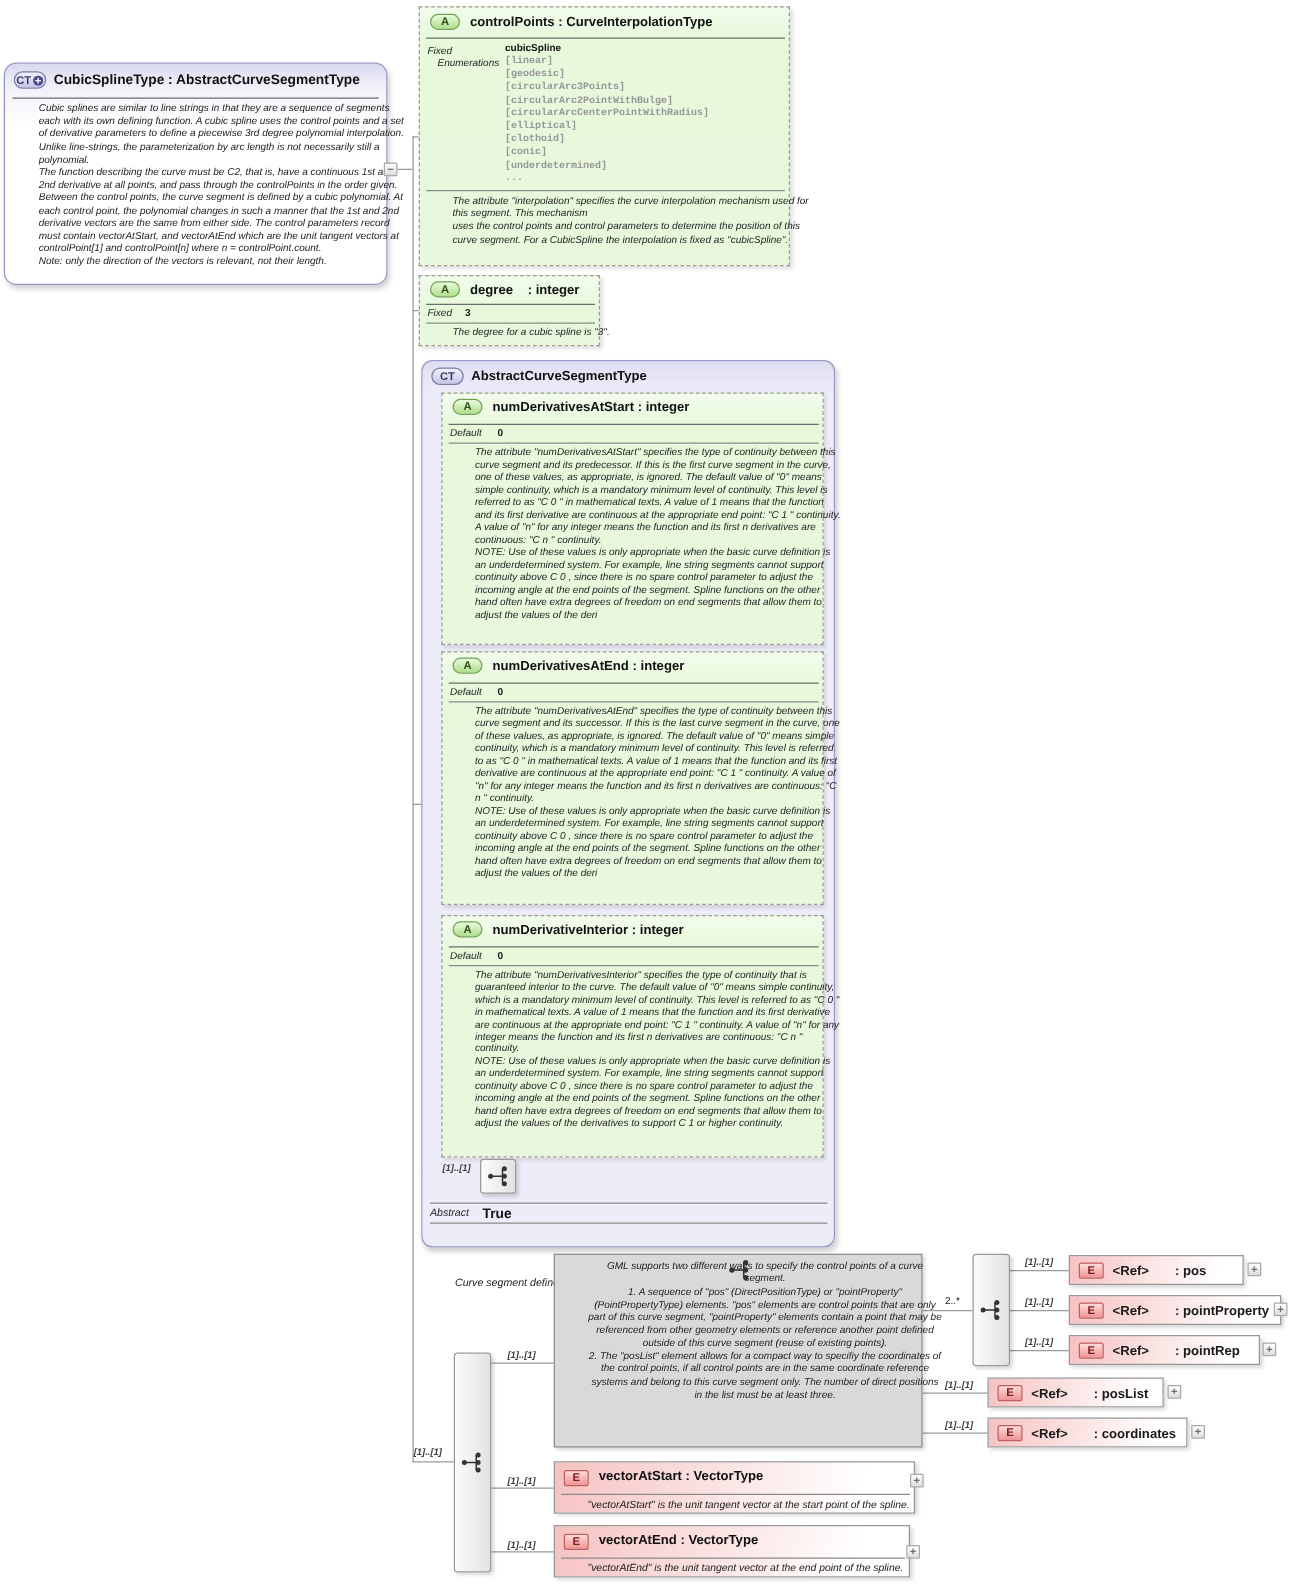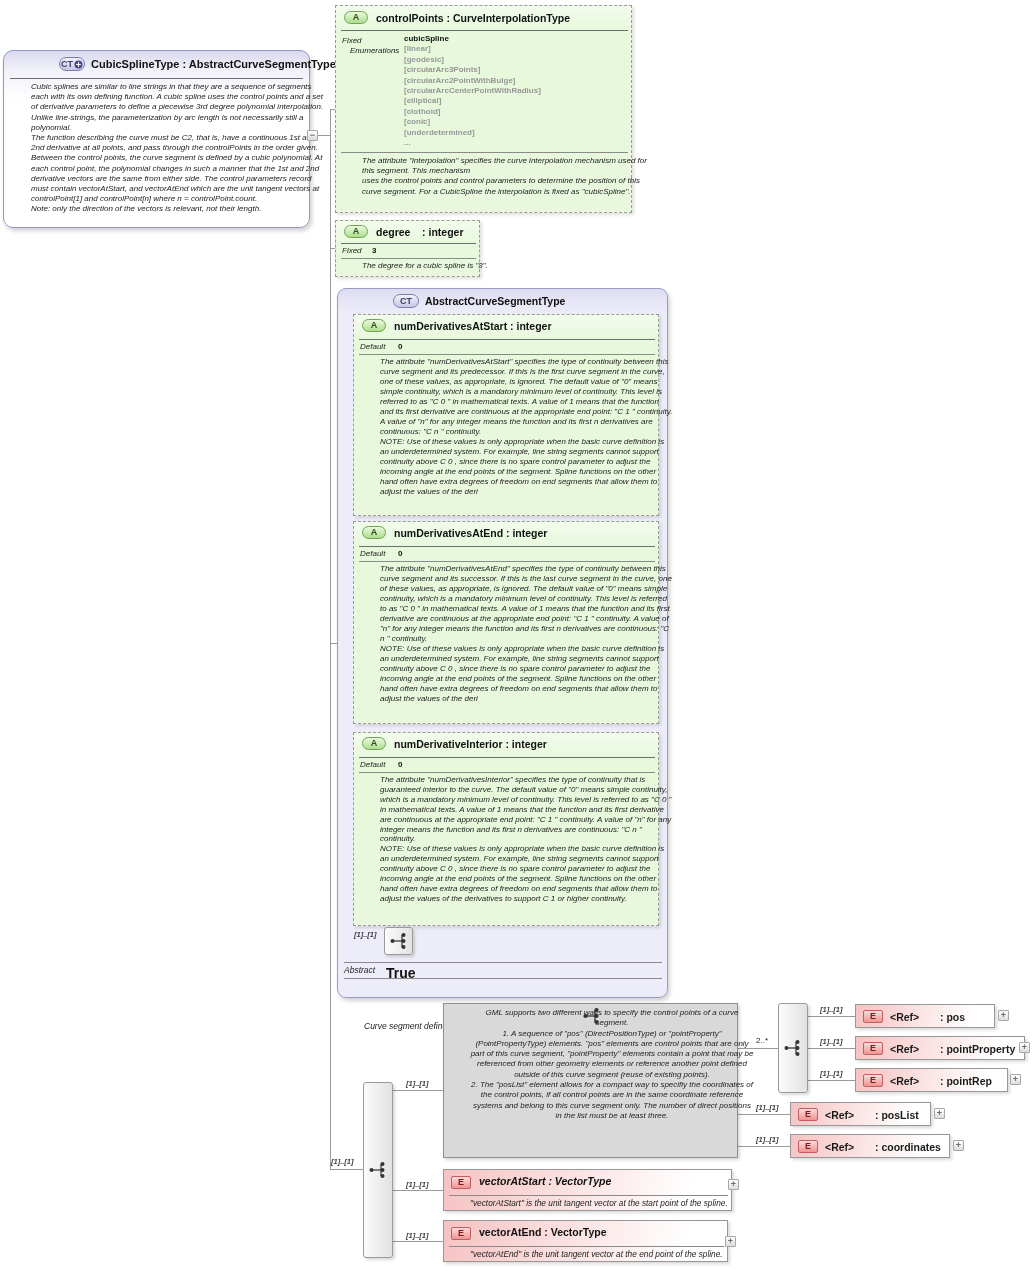--- a/index.html
+++ b/index.html
@@ -35,41 +35,41 @@
 
   
   .conn-box { position:absolute; border:1px solid #9a9a9a; border-radius:3px;
               background:linear-gradient(90deg,#fbfbfb,#e2e2e2);
               box-shadow:2px 2px 3px rgba(0,0,0,0.15);
               display:flex; align-items:center; justify-content:center; }
 
   .pill { display:inline-flex; align-items:center; justify-content:center;
           font-weight:bold; font-size:9px; line-height:1; }
   .pill-ct { width:26px; height:14px; border-radius:7px; border:1px solid #7d7daa;
-             background:linear-gradient(180deg,#f2f2fb,#c6c6e6); color:#3c3c66; gap:1px;margin-left:48px; }
+             background:linear-gradient(180deg,#f2f2fb,#c6c6e6); color:#3c3c66; gap:1px; }
   .pill-a  { width:24px; height:13px; border-radius:7px; border:1px solid #6fa253;
              background:linear-gradient(180deg,#eafadc,#aede8d); color:#2f4f1f; }
   .pill-e  { width:20px; height:13px; border-radius:2px; border:1px solid #bf5f5f;
              background:linear-gradient(180deg,#ffdada,#ef9494); color:#7d1a1a; }
 
   .hdr { position:absolute; display:flex; align-items:center; }
   .title { font-weight:bold; font-size:11px; color:#111; white-space:pre; }
   .title-sm { font-weight:bold; font-size:10.5px; color:#111; white-space:pre; }
 
   .rule { position:absolute; height:1px; background:#6d6d6d; }
   .rule-lt { position:absolute; height:1px; background:#8a8a8a; }
 
   .desc { position:absolute; font-style:italic; font-size:8px; line-height:10.2px;
           color:#222; white-space:pre-wrap; overflow:hidden;margin-left:20px; }
   .lbl  { position:absolute; font-style:italic; font-size:8px; color:#222; }
   .val  { position:absolute; font-weight:bold; font-size:8px; color:#111; }
 
   .enum-col { position:absolute; font-weight:bold; font-size:8px; line-height:10.4px; }
   .enum-col .fixed-v { color:#111; }
-  .enum-col .e { color:#979797; }
+  .enum-col .e { color:#979797;font-family:Liberation Mono, monospace; }
 
   .card-lbl { position:absolute; font-size:7.5px; font-weight:bold; font-style:italic; color:#3d3d3d; white-space:nowrap; }
   .mult-lbl { position:absolute; font-size:8px; color:#222; white-space:nowrap; }
 
   .expander { position:absolute; width:11px; height:11px; border:1px solid #a8a8a8;
               background:linear-gradient(180deg,#ffffff,#dcdcdc); color:#6e6e6e;
               font-size:9px; line-height:9px; text-align:center; font-weight:bold;
               border-radius:1px; cursor:pointer; }
 
   .glyph { position:absolute; }
@@ -219,21 +219,21 @@
         <line x1="3" y1="10" x2="13" y2="10" stroke="#333" stroke-width="1.2"></line>
         <line x1="13" y1="4" x2="13" y2="16" stroke="#333" stroke-width="1.2"></line>
         <circle cx="3.5" cy="10" r="2" fill="#333"></circle>
         <circle cx="14.5" cy="4" r="2" fill="#333"></circle>
         <circle cx="14.5" cy="10" r="2" fill="#333"></circle>
         <circle cx="14.5" cy="16" r="2" fill="#333"></circle>
       </svg>
     </div>
     <div class="rule-lt" style="left:6px;top:673px;width:318px;"></div>
     <div class="lbl" style="left:6px;top:676px;font-size:8.5px;">Abstract</div>
-    <div class="val" style="left:48px;top:676px;font-size:14px;">True</div>
+    <div class="val" style="left:48px;top:676px;font-size:11px;">True</div>
     <div class="rule-lt" style="left:6px;top:689px;width:318px;"></div>
     <div class="desc" style="left:6px;top:732px;width:316px;height:14px;font-size:8.5px;">Curve segment defines a homogeneous segment of a curve.</div>
   </div>
 
   <div class="card-lbl" style="left:331px;top:1157px;">[1]..[1]</div>
 
   <div class="conn-box" style="left:363px;top:1082px;width:30px;height:176px;">
     <svg width="20" height="20" viewBox="0 0 20 20">
       <line x1="3" y1="10" x2="13" y2="10" stroke="#333" stroke-width="1.2"></line>
       <line x1="13" y1="4" x2="13" y2="16" stroke="#333" stroke-width="1.2"></line>
@@ -320,21 +320,21 @@
     <span class="ref">&lt;Ref&gt;</span>
     <span class="nm">: coordinates</span>
   </div>
   <div class="expander" style="left:953px;top:1140px;">+</div>
 
   <div class="card-lbl" style="left:406px;top:1180px;">[1]..[1]</div>
   <div class="elem" style="left:443px;top:1169px;width:289px;height:42px;">
     <span class="pill pill-e" style="position:absolute;left:7px;top:6px;">
         <span>E</span>
       </span>
-    <span class="title-sm" style="position:absolute;left:35px;top:5px;font-style:italic;">vectorAtStart : VectorType</span>
+    <span class="title-sm" style="position:absolute;left:35px;top:5px;">vectorAtStart : VectorType</span>
     <div class="rule-lt" style="left:5px;top:25px;width:279px;"></div>
     <div class="desc" style="left:6px;top:28px;width:279px;height:12px;font-size:8.3px;">"vectorAtStart" is the unit tangent vector at the start point of the spline.</div>
   </div>
   <div class="expander" style="left:728px;top:1179px;">+</div>
 
   <div class="card-lbl" style="left:406px;top:1231px;">[1]..[1]</div>
   <div class="elem" style="left:443px;top:1220px;width:285px;height:42px;">
     <span class="pill pill-e" style="position:absolute;left:7px;top:6px;">
         <span>E</span>
       </span>

